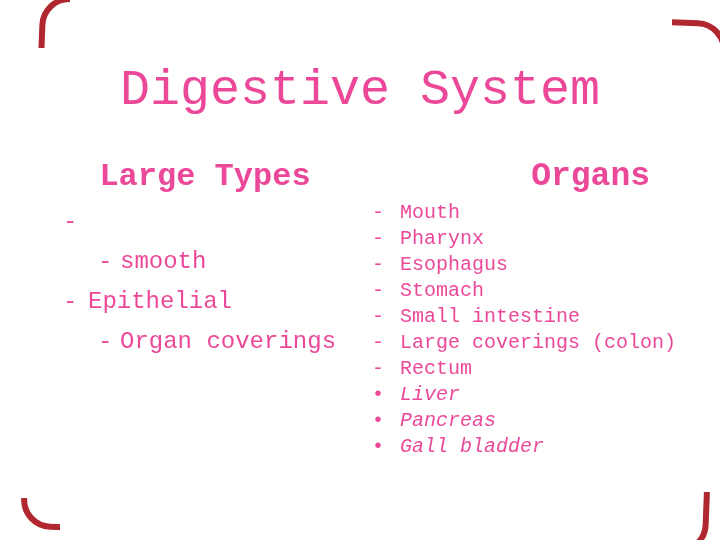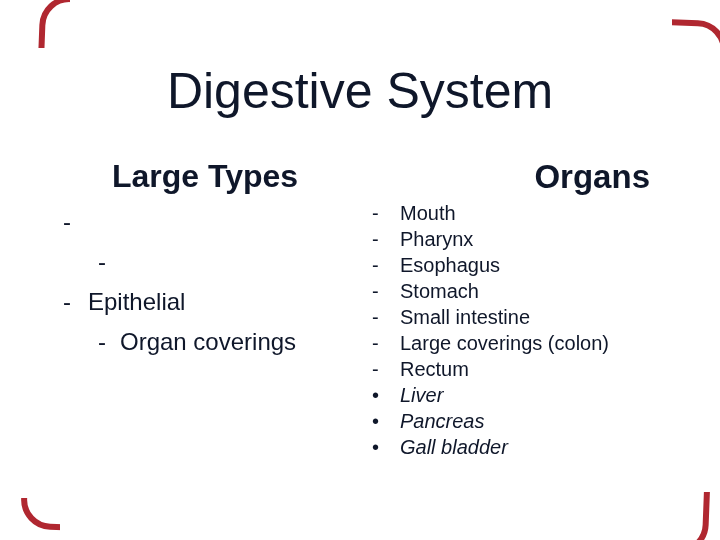--- a/index.html
+++ b/index.html
@@ -1,18 +1,18 @@
 <!DOCTYPE html>
 <html><head>
 <meta charset="utf-8">
 <style>
   html,body { margin:0; padding:0; background:#ffffff; }
   .slide {
     position:relative; width:720px; height:540px; background:#ffffff;
-    overflow:hidden; font-family:Liberation Sans, sans-serif; color:#0f172a;
+    overflow:hidden; font-family:Liberation Mono, monospace; color:#ec4899;
   }
   
   .frame {
     position:absolute; left:30px; top:8px; width:676px; height:522px;
     border:6px solid #b02730; border-radius:30px;
     transform:rotate(2.2deg); z-index:1;
   }
   .mask { position:absolute; background:#ffffff; z-index:2; }
   .mask.top    { left:70px;  top:-40px;  width:602px; height:100px; }
   .mask.right  { left:655px; top:48px;   width:95px;  height:444px; }
@@ -59,21 +59,21 @@
   <div class="mask left"></div>
 
   <h1 class="title">Digestive System</h1>
 
   <div class="heading-left">Large Types</div>
 
   <div class="heading-right">Organs</div>
 
   <div class="list-left">
       <div class="row lvl1"><span class="marker">-</span></div>
-      <div class="row lvl2"><span class="marker">-</span></div>
+      <div class="row lvl2"><span class="marker">-</span><span class="txt">smooth</span></div>
       <div class="row lvl1"><span class="marker">-</span><span class="txt">Epithelial</span></div>
       <div class="row lvl2"><span class="marker">-</span><span class="txt">Organ coverings</span></div>
     </div>
 
   <div class="list-right">
       <div class="row lvl1"><span class="marker">-</span><span class="txt">Mouth</span></div>
       <div class="row lvl1"><span class="marker">-</span><span class="txt">Pharynx</span></div>
       <div class="row lvl1"><span class="marker">-</span><span class="txt">Esophagus</span></div>
       <div class="row lvl1"><span class="marker">-</span><span class="txt">Stomach</span></div>
       <div class="row lvl1"><span class="marker">-</span><span class="txt">Small intestine</span></div>

